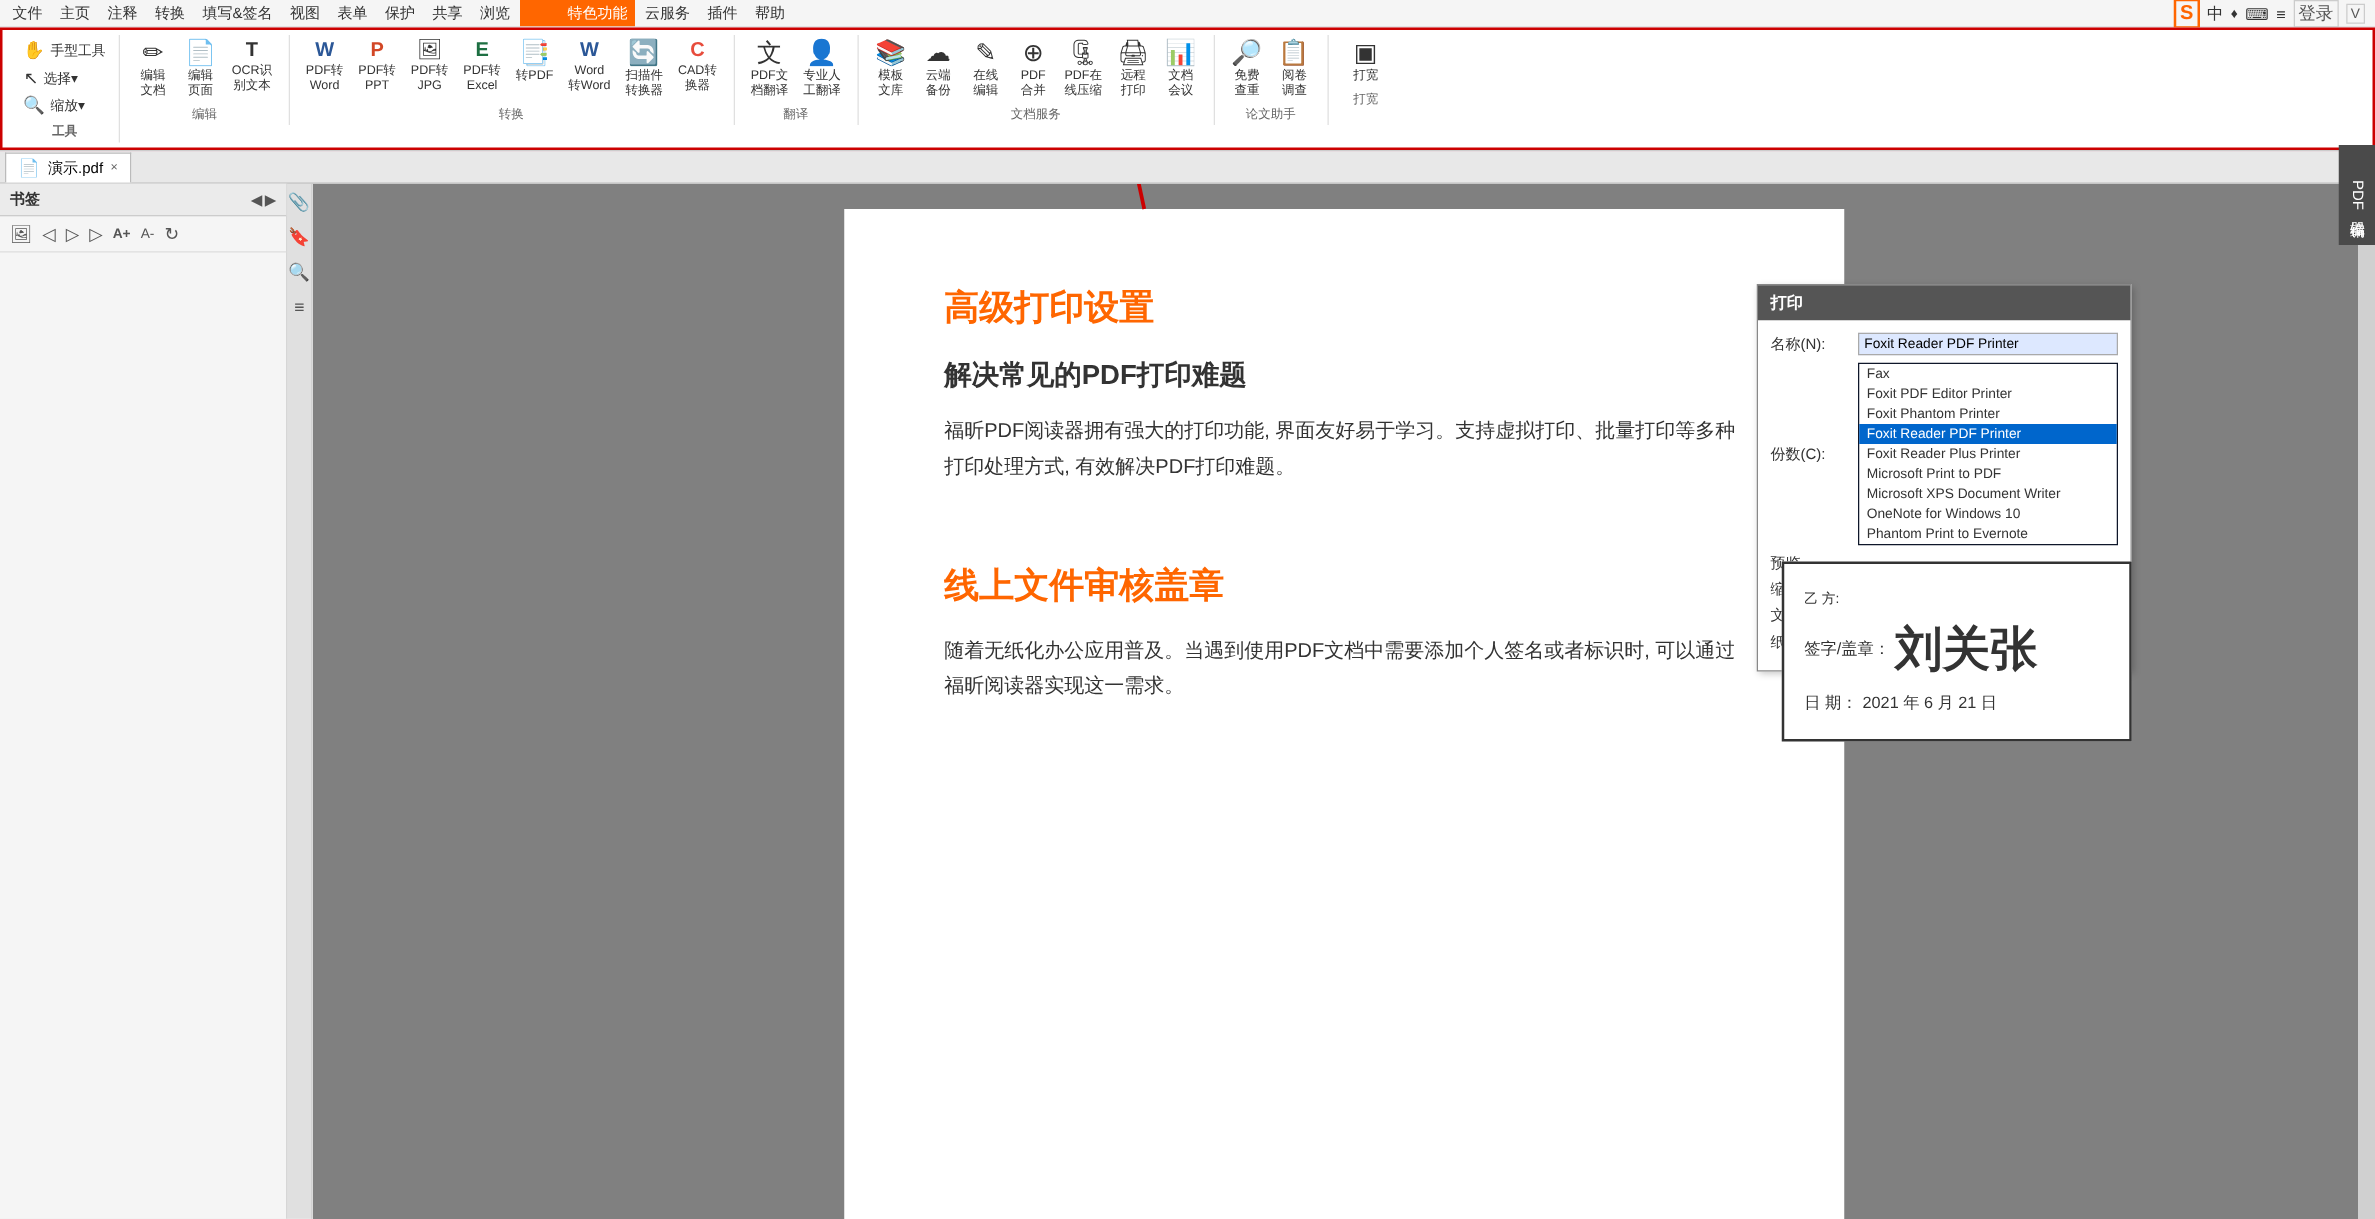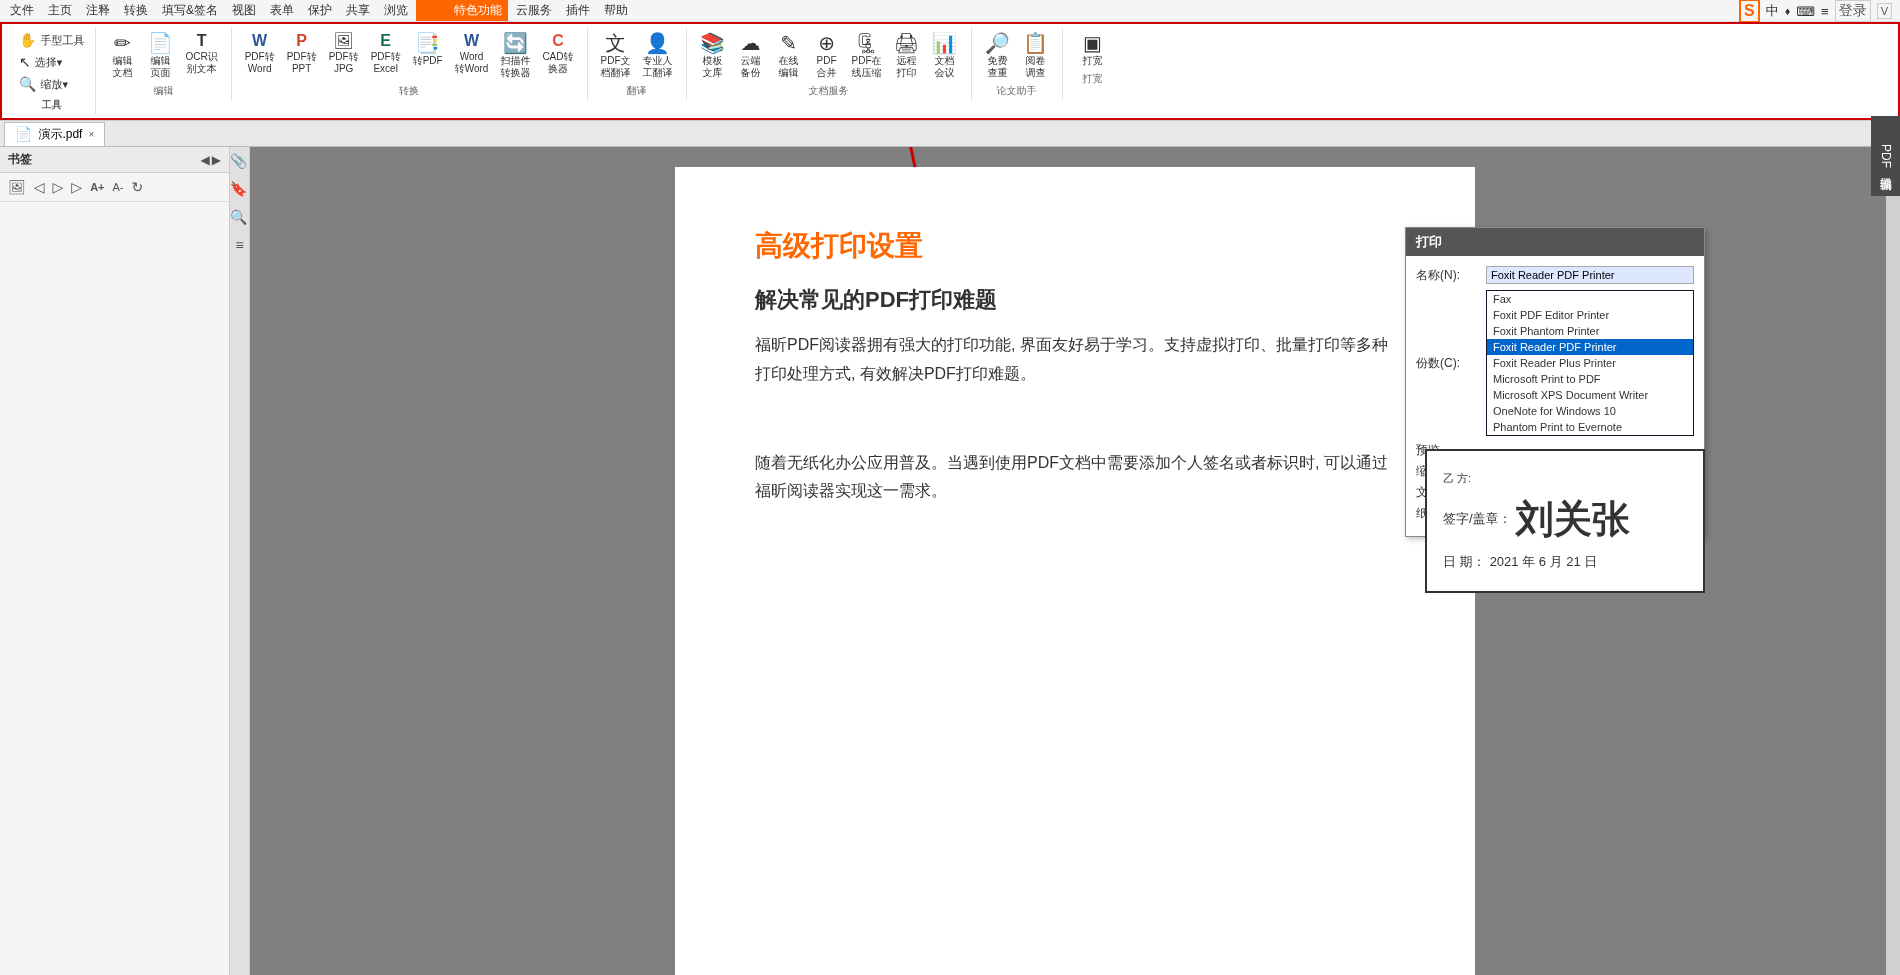--- a/index.html
+++ b/index.html
@@ -330,20 +330,21 @@
               <span style="width:70px; font-size:12px; color:#333;">文档:</span>
             </div>
             <div style="display:flex; margin-bottom:4px;">
               <span style="width:70px; font-size:12px; color:#333;">纸张:</span>
             </div>
           </div>
         </div>
       </div>
 
       <div class="section-wrap" style="position:relative; margin-top:40px;">
+        <h2 class="section-title">线上文件审核盖章</h2>
         <p class="section-body">随着无纸化办公应用普及。当遇到使用PDF文档中需要添加个人签名或者标识时, 可以通过福昕阅读器实现这一需求。</p>
 
         <div style="position:absolute; right:-310px; top:0; width:280px; border:2px solid #333; padding:20px 16px; background:#fff;">
           <div style="display:flex; margin-bottom:8px; align-items:flex-start;">
             <span style="font-size:11px; color:#333; margin-right:4px;">乙 方:</span>
           </div>
           <div style="display:flex; margin-bottom:8px; align-items:center;">
             <span style="font-size:13px; color:#333; margin-right:4px; white-space:nowrap;">签字/盖章：</span>
             <span style="font-size:38px; font-weight:bold; font-family:Liberation Serif, serif; color:#333;">刘关张</span>
           </div>

